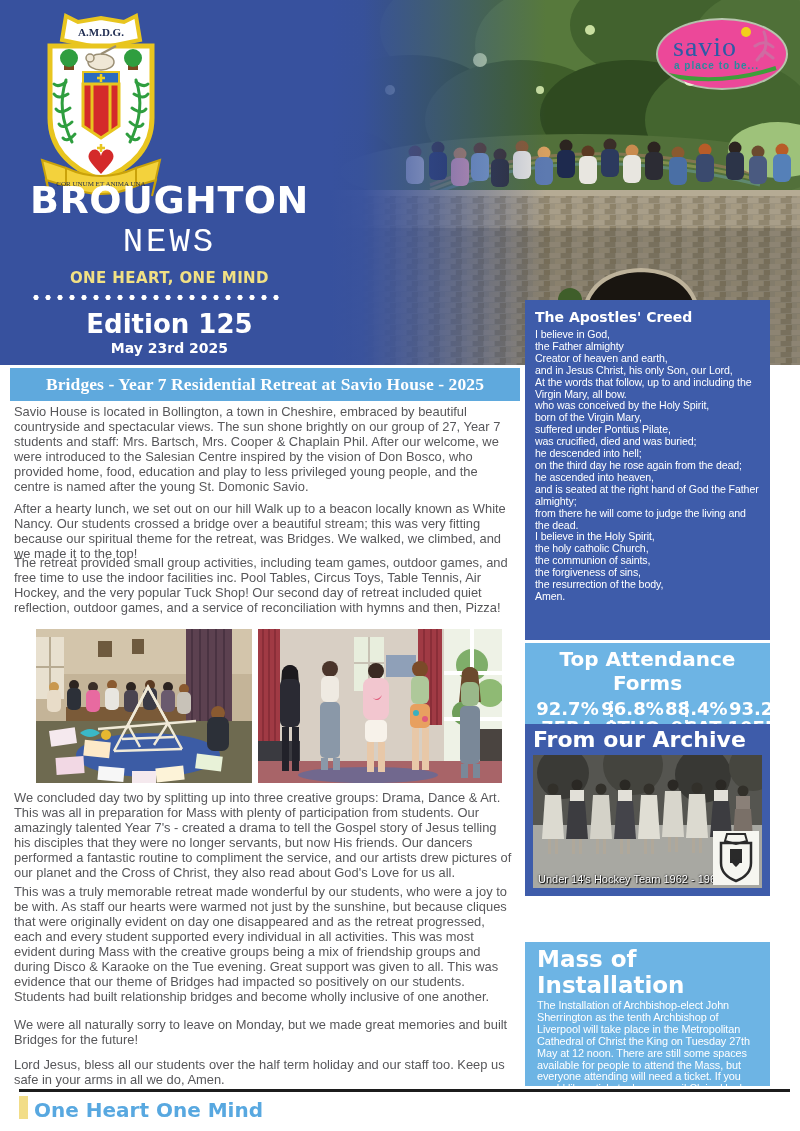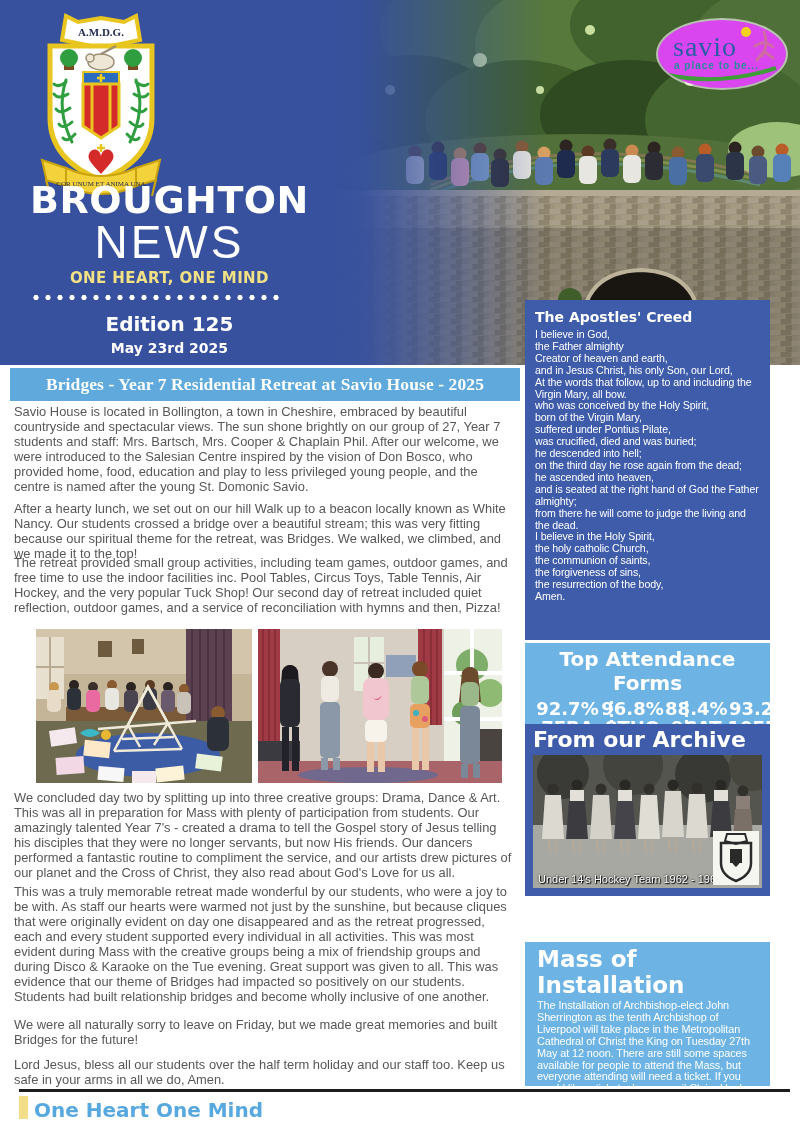--- a/index.html
+++ b/index.html
@@ -4,32 +4,32 @@
 <style>
   html,body{margin:0;padding:0;background:#fff;}
   .page{position:relative;width:800px;height:1131px;background:#fff;overflow:hidden;
         font-family:"Liberation Sans",sans-serif;}
   
   .header-bg{position:absolute;left:0;top:0;width:800px;height:365px;background:#37519e;}
   .hero{position:absolute;left:330px;top:0;width:470px;height:365px;}
   .hero svg{display:block}
   .hero-blend{position:absolute;left:0;top:0;width:100%;height:100%;
     background:linear-gradient(to right,#37519e 0%,rgba(55,81,158,.96) 7%,rgba(58,84,160,.55) 24%,rgba(58,84,160,0) 46%);}
-  .savio-logo{position:absolute;right:14px;top:20px;width:128px;height:68px;background:#d946ef;
+  .savio-logo{position:absolute;right:14px;top:20px;width:128px;height:68px;background:#ec4899;
     border-radius:50%;box-shadow:0 0 0 2px rgba(255,255,255,.6);overflow:hidden;}
   .crest{position:absolute;left:28px;top:10px;width:146px;height:188px;}
   .masthead{position:absolute;left:30px;top:180px;color:#fff;text-align:center;}
   .mast-1{font-family:"DejaVu Sans",sans-serif;font-weight:800;font-size:38px;line-height:40px;letter-spacing:.5px;}
-  .mast-2{font-family:Liberation Sans, sans-serif;font-weight:400;font-size:46px;line-height:44px;letter-spacing:3px;}
+  .mast-2{font-family:Liberation Mono, monospace;font-weight:400;font-size:34px;line-height:44px;letter-spacing:3px;}
   .tagline{color:#f2e184;font-weight:bold;font-size:15px;margin-top:5px;letter-spacing:.4px;
     font-family:"DejaVu Sans",sans-serif;}
   .dotrow{width:252px;height:7px;margin-top:7px;
     background-image:radial-gradient(circle 2.6px,#fff 2.4px,rgba(255,255,255,0) 2.8px);
     background-size:12px 7px;background-repeat:repeat-x;}
-  .edition{font-family:"DejaVu Sans",sans-serif;font-weight:800;font-size:20px;margin-top:9px;line-height:28px;}
+  .edition{font-family:"DejaVu Sans",sans-serif;font-weight:800;font-size:26px;margin-top:9px;line-height:28px;}
   .maydate{font-family:"DejaVu Sans",sans-serif;font-weight:700;font-size:14px;margin-top:2px;}
   
   .banner{position:absolute;left:10px;top:368px;width:510px;height:33px;background:#5fa9dd;
     color:#fff;font-family:Liberation Serif, serif;font-weight:800;font-size:17.5px;
     text-align:center;line-height:33px;letter-spacing:.1px;}
   .p{position:absolute;left:14px;width:501px;font-size:12.9px;line-height:15px;color:#57575a;}
   .photos{position:absolute;left:36px;top:629px;width:470px;height:154px;}
   .ph{position:absolute;top:0;height:154px;overflow:hidden;}
   .ph-left{left:0;width:216px;}
   .ph-right{left:222px;width:244px;}
@@ -378,21 +378,21 @@
               <rect x="-9" y="89" width="7" height="14" fill="#7a8898"></rect>
               <rect x="3" y="89" width="7" height="14" fill="#7a8898"></rect>
             </g>
         </g>
       </svg>
     </div>
   </div>
 
   <div class="p" style="top:790px">We concluded day two by splitting up into three creative groups: Drama, Dance &amp; Art. This was all in preparation for Mass with plenty of participation from students. Our amazingly talented Year 7's - created a drama to tell the Gospel story of Jesus telling his disciples that they were no longer servants, but now His friends. Our dancers performed a fantastic routine to compliment the service, and our artists drew pictures of our planet and the Cross of Christ, they also read about God's Love for us all.</div>
   <div class="p" style="top:884px">This was a truly memorable retreat made wonderful by our students, who were a joy to be with. As staff our hearts were warmed not just by the sunshine, but because cliques that were originally evident on day one disappeared and as the retreat progressed, each and every student supported every individual in all activities. This was most evident during Mass with the creative groups being a mix of friendship groups and during Disco &amp; Karaoke on the Tue evening. Great support was given to all. This was evidence that our theme of Bridges had impacted so positively on our students. Students had built relationship bridges and become wholly inclusive of one another.</div>
-  <div class="p" style="top:1017px">We were all naturally sorry to leave on Friday, but we made great memories and built Bridges for the future!</div>
+  <div class="p" style="top:1017px">We were all naturally sorry to leave on Monday, but we made great memories and built Bridges for the future!</div>
   <div class="p" style="top:1057px">Lord Jesus, bless all our students over the half term holiday and our staff too. Keep us safe in your arms in all we do, Amen.</div>
 
   <div class="panel prayer">
     <div class="prayer-sub">The Apostles' Creed</div>
     <div class="creed">I believe in God,
 the Father almighty
 Creator of heaven and earth,
 and in Jesus Christ, his only Son, our Lord,
 At the words that follow, up to and including the Virgin Mary, all bow.
 who was conceived by the Holy Spirit,

